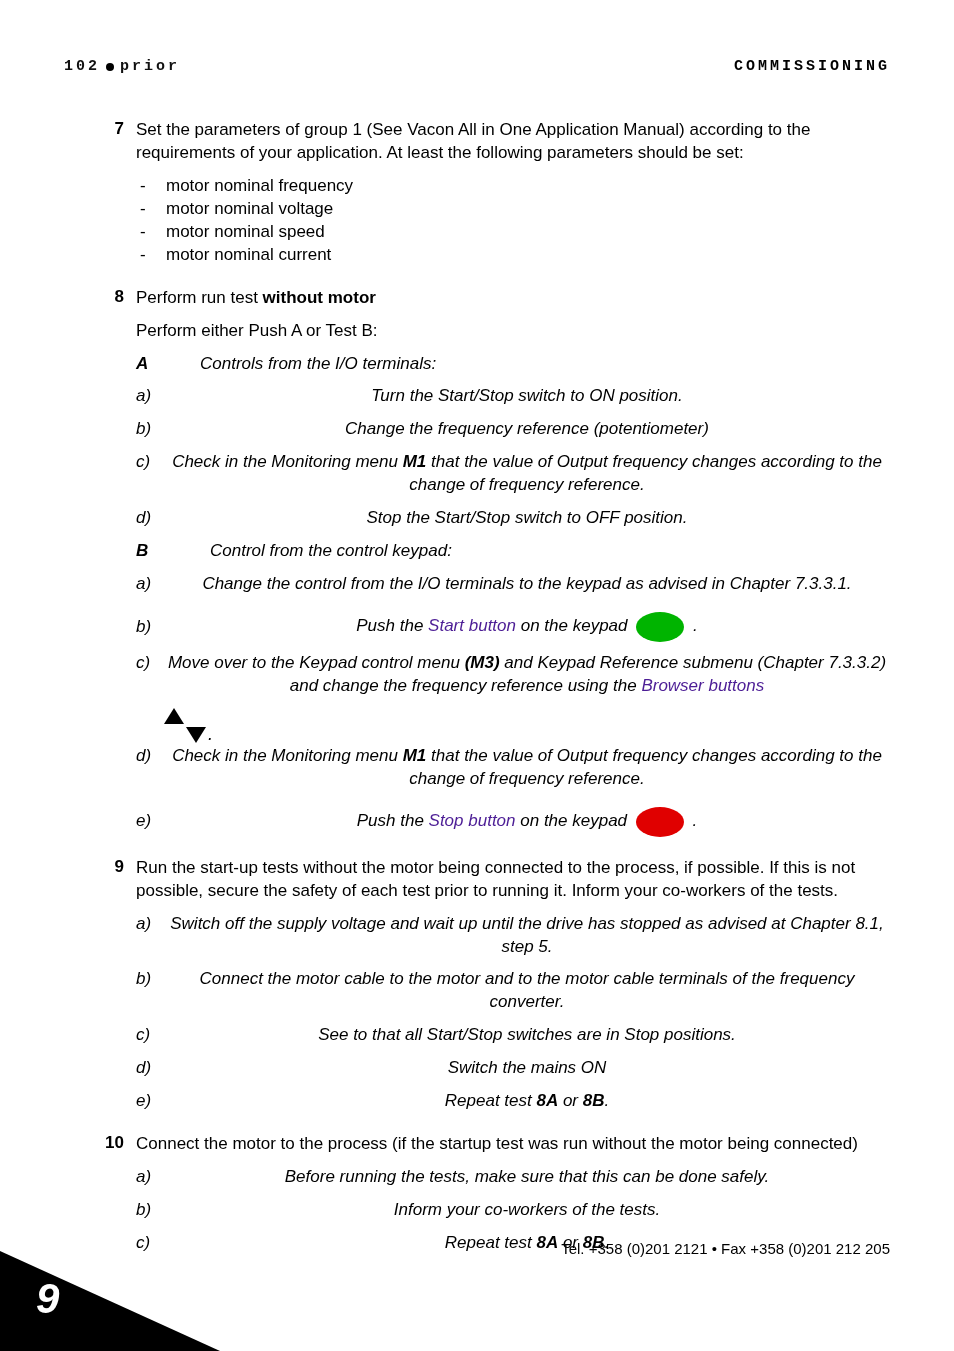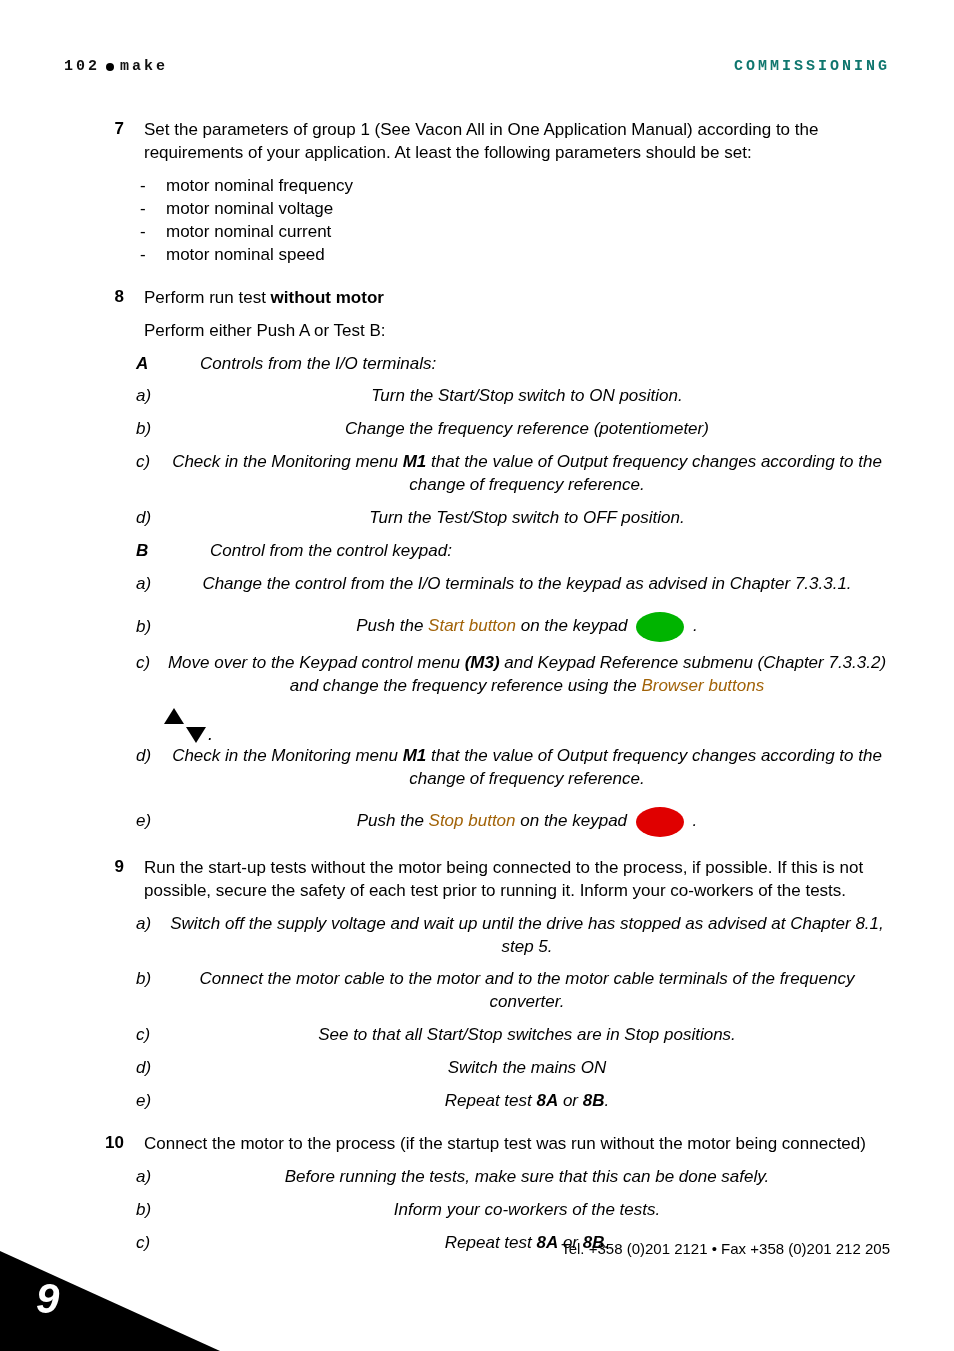--- a/index.html
+++ b/index.html
@@ -39,21 +39,21 @@
     background: #000;
     border-radius: 50%;
     margin: 0 6px;
     vertical-align: middle;
   }
   .header-right {
     font-family: "Consolas", "Courier New", monospace;
     font-weight: 700;
     letter-spacing: 3px;
     font-size: 15px;
-    color: #0f766e;
+    color: #000000;
   }
   .content {
     padding-left: 20px;
   }
   .step {
     display: flex;
     margin-bottom: 10px;
   }
   .step-num {
     width: 40px;
@@ -61,35 +61,35 @@
     font-weight: 700;
     font-size: 17px;
     flex-shrink: 0;
     padding-right: 12px;
   }
   .step-body {
     flex: 1;
     font-size: 17px;
     line-height: 1.35;
   }
-  .step-body p { margin: 0 0 10px 8px; }
+  .step-body p { margin: 0 0 10px 0; }
   .bullets {
     list-style: none;
     padding-left: 30px;
     margin: 6px 0 10px 0;
   }
   .bullets li::before {
     content: "-";
     display: inline-block;
     width: 26px;
     margin-left: -26px;
   }
   .bold { font-weight: 700; }
   .ib { font-style: italic; font-weight: 700; }
-  .blue { color: #a16207; font-style: italic; }
+  .blue { color: #4c1d95; font-style: italic; }
   .sublist {
     list-style: none;
     padding-left: 0;
     margin: 0;
   }
   .sublist > li {
     display: flex;
     margin-bottom: 10px;
     align-items: flex-start;
   }
@@ -198,36 +198,36 @@
 </style>
 </head>
 <body>
 
 <div class="page">
 
   <div class="header">
     <div class="header-left">
       <span>102</span>
       <span class="dot-icon"></span>
-      <span>make</span>
+      <span>prior</span>
     </div>
     <div class="header-right">COMMISSIONING</div>
   </div>
 
   <div class="content">
 
     <div class="step">
       <div class="step-num">7</div>
       <div class="step-body">
         <p>Set the parameters of group 1 (See Vacon All in One Application Manual) according to the requirements of your application. At least the following parameters should be set:</p>
         <ul class="bullets">
           <li>motor nominal frequency</li>
           <li>motor nominal voltage</li>
+          <li>motor nominal speed</li>
           <li>motor nominal current</li>
-          <li>motor nominal speed</li>
         </ul>
       </div>
     </div>
 
     <div class="step">
       <div class="step-num">8</div>
       <div class="step-body">
         <p>
           <span>Perform run test </span><span class="bold">without motor</span>
         </p>
@@ -248,21 +248,21 @@
             <span class="txt">Change the frequency reference (potentiometer)</span>
           </li>
           <li>
             <span class="lab">c)</span>
             <span class="txt">
               <span>Check in the Monitoring menu </span><span class="ib">M1</span><span> that the value of Output frequency changes according to the change of frequency reference.</span>
             </span>
           </li>
           <li>
             <span class="lab">d)</span>
-            <span class="txt">Turn the Test/Stop switch to OFF position.</span>
+            <span class="txt">Stop the Start/Stop switch to OFF position.</span>
           </li>
         </ul>
 
         <div class="sublist-head">
           <span class="lab ib" style="width:38px;">B</span>
           <span class="txt">Control from the control keypad:</span>
         </div>
 
         <ul class="sublist">
           <li>

